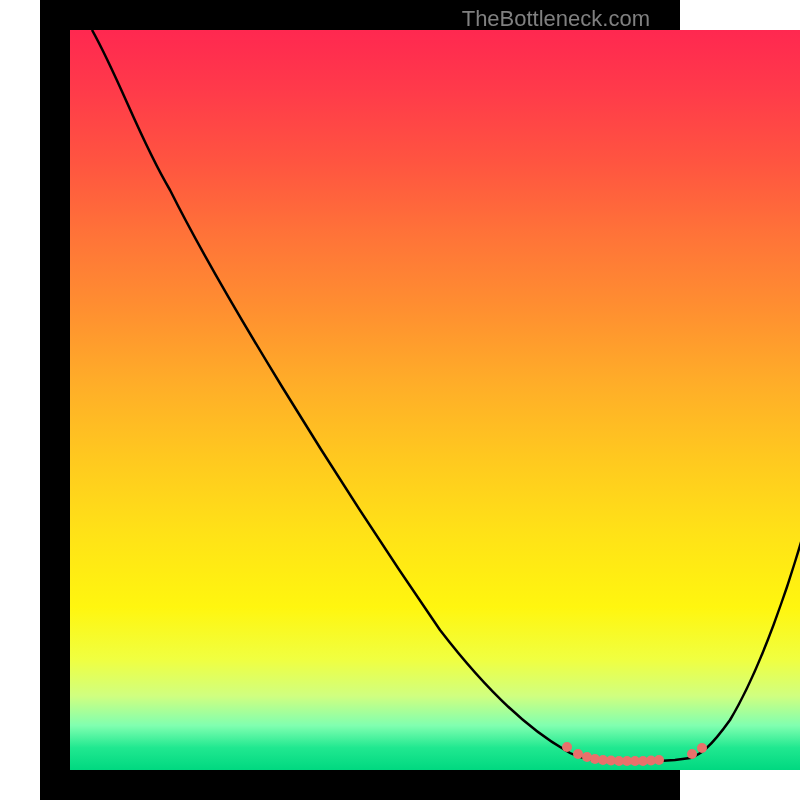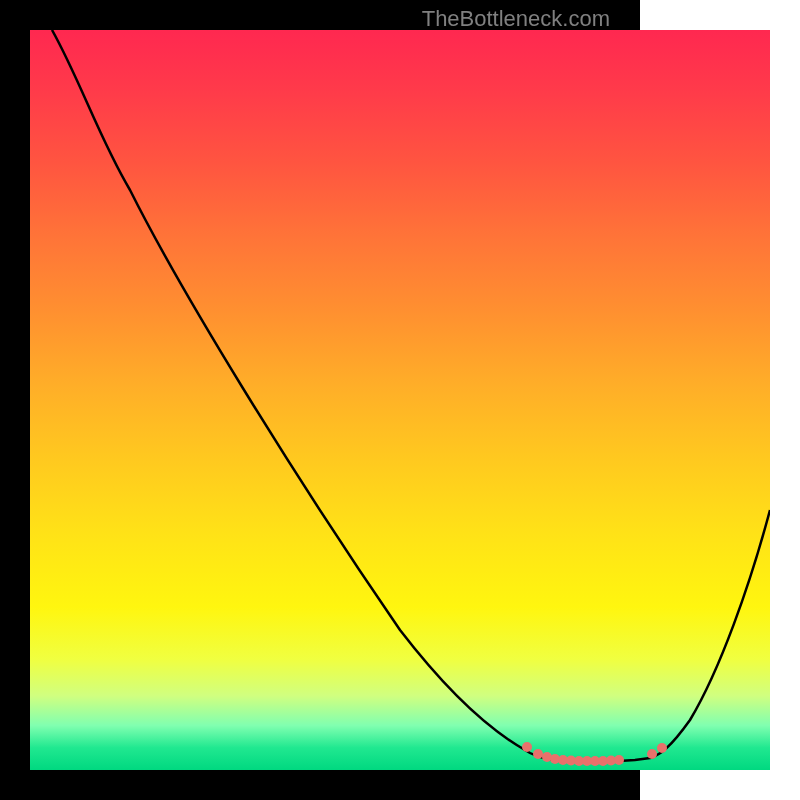--- a/index.html
+++ b/index.html
@@ -2,20 +2,21 @@
 <html><head>
 <meta charset="utf-8">
 <style>
   * { margin: 0; padding: 0; box-sizing: border-box; }
   body { width: 800px; height: 800px; position: relative; font-family: Arial, sans-serif; }
   .chart-container {
     width: 640px;
     height: 800px;
     position: relative;
     background: #000;
+    margin-left: 40px;
   }
   .plot-area {
     position: absolute;
     left: 30px;
     top: 30px;
     width: 740px;
     height: 740px;
     background: linear-gradient(to bottom,
       #ff2850 0%,
       #ff3a4a 8%,

